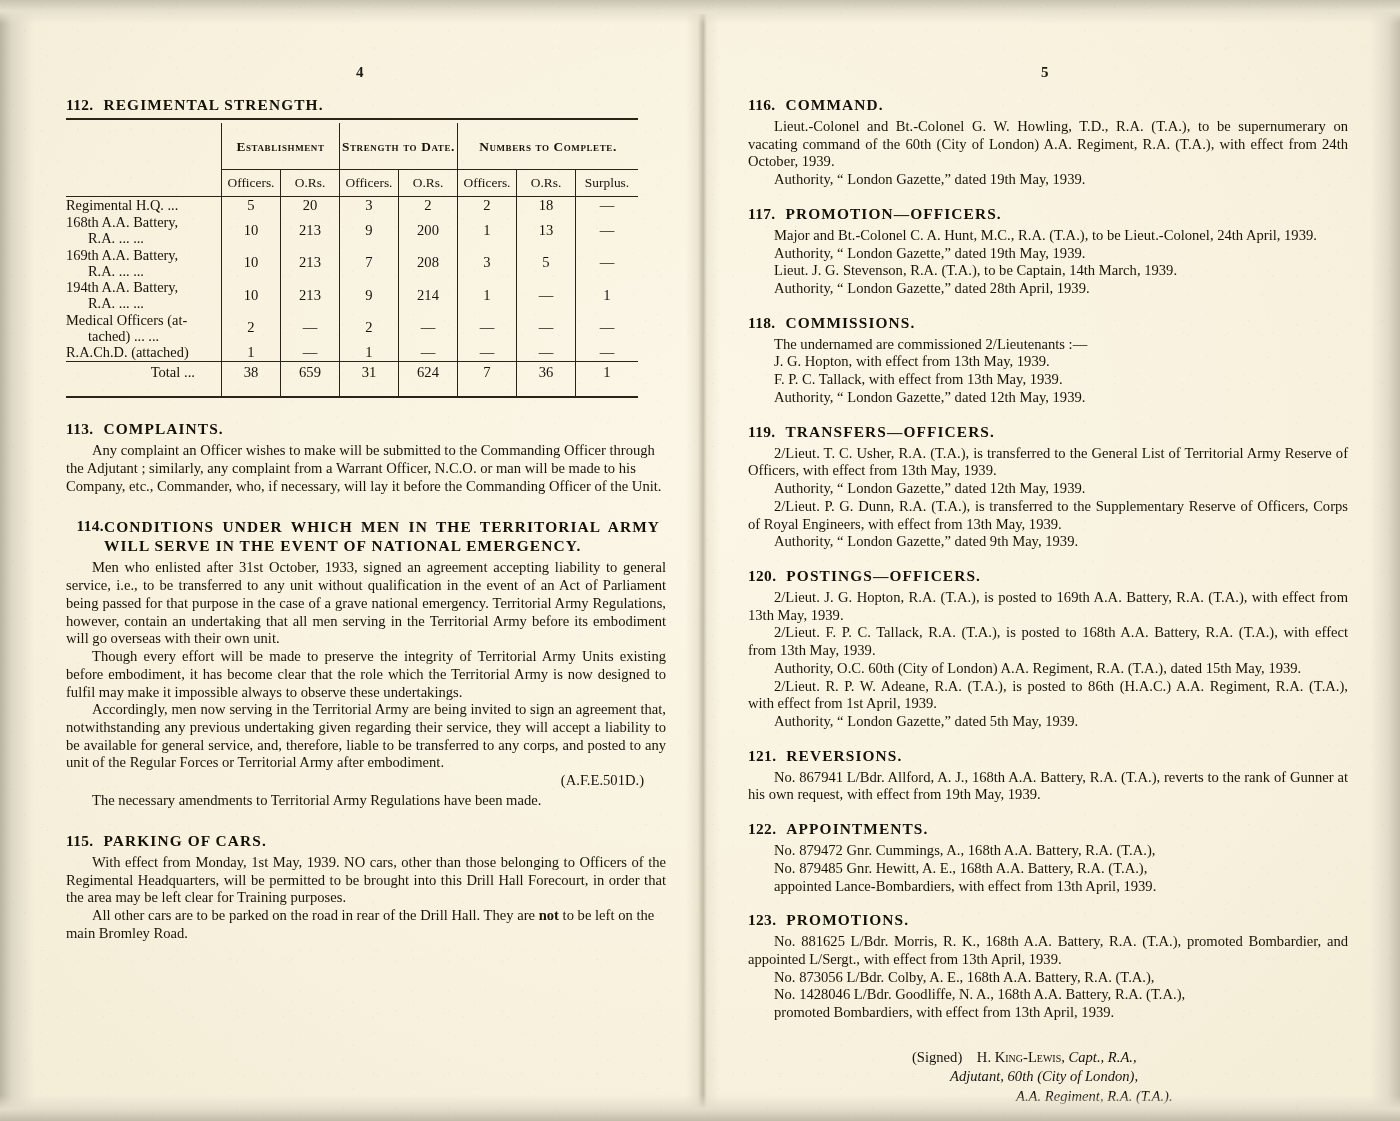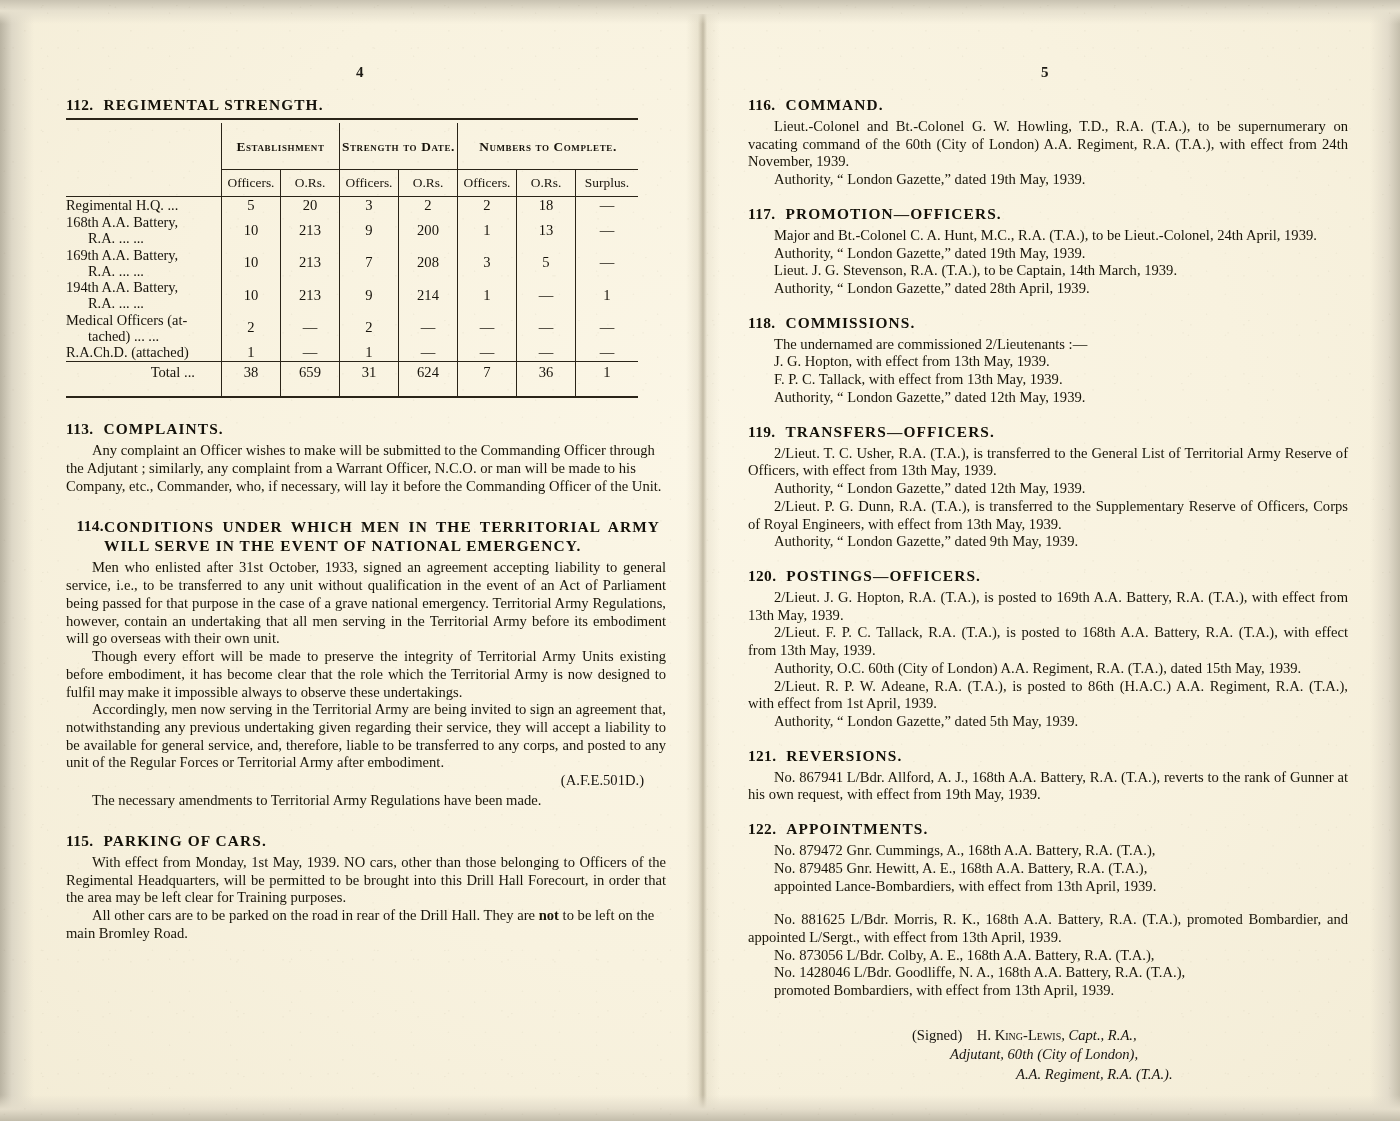--- a/index.html
+++ b/index.html
@@ -307,21 +307,21 @@
   <div class="page" id="page-right">
     <div class="folio">5</div>
 
     <div class="col" id="col-right">
 
       <div class="blk">
         <h2 class="sec">
           <span class="num">116.</span>
           <span class="ttl">COMMAND.</span>
         </h2>
-        <p class="body">Lieut.-Colonel and Bt.-Colonel G. W. Howling, T.D., R.A. (T.A.), to be supernumerary on vacating command of the 60th (City of London) A.A. Regiment, R.A. (T.A.), with effect from 24th November, 1939.</p>
+        <p class="body">Lieut.-Colonel and Bt.-Colonel G. W. Howling, T.D., R.A. (T.A.), to be supernumerary on vacating command of the 60th (City of London) A.A. Regiment, R.A. (T.A.), with effect from 24th October, 1939.</p>
         <p class="body last">Authority, “ London Gazette,” dated 19th May, 1939.</p>
       </div>
 
       <div class="blk">
         <h2 class="sec">
           <span class="num">117.</span>
           <span class="ttl">PROMOTION—OFFICERS.</span>
         </h2>
         <p class="body">Major and Bt.-Colonel C. A. Hunt, M.C., R.A. (T.A.), to be Lieut.-Colonel, 24th April, 1939.</p>
         <p class="body last">Authority, “ London Gazette,” dated 19th May, 1939.</p>
@@ -375,20 +375,24 @@
         <h2 class="sec">
           <span class="num">122.</span>
           <span class="ttl">APPOINTMENTS.</span>
         </h2>
         <p class="body last sub">No. 879472 Gnr. Cummings, A., 168th A.A. Battery, R.A. (T.A.),</p>
         <p class="body last sub">No. 879485 Gnr. Hewitt, A. E., 168th A.A. Battery, R.A. (T.A.),</p>
         <p class="body last sub2">appointed Lance-Bombardiers, with effect from 13th April, 1939.</p>
       </div>
 
       <div class="blk">
+        <h2 class="sec">
+          <span class="num">123.</span>
+          <span class="ttl">PROMOTIONS.</span>
+        </h2>
         <p class="body">No. 881625 L/Bdr. Morris, R. K., 168th A.A. Battery, R.A. (T.A.), promoted Bombardier, and appointed L/Sergt., with effect from 13th April, 1939.</p>
         <p class="body last sub">No. 873056 L/Bdr. Colby, A. E., 168th A.A. Battery, R.A. (T.A.),</p>
         <p class="body last sub">No. 1428046 L/Bdr. Goodliffe, N. A., 168th A.A. Battery, R.A. (T.A.),</p>
         <p class="body last sub2">promoted Bombardiers, with effect from 13th April, 1939.</p>
       </div>
 
       <div class="sig">
         <div class="l1"><span>(Signed)</span>&nbsp;&nbsp;&nbsp;&nbsp;<span>H. </span><span class="sc">King-Lewis</span><i>, Capt., R.A.,</i></div>
         <div class="l2"><i>Adjutant,</i><i> 60th (City of London),</i></div>
         <div class="l3"><i>A.A. Regiment, R.A. (T.A.).</i></div>

